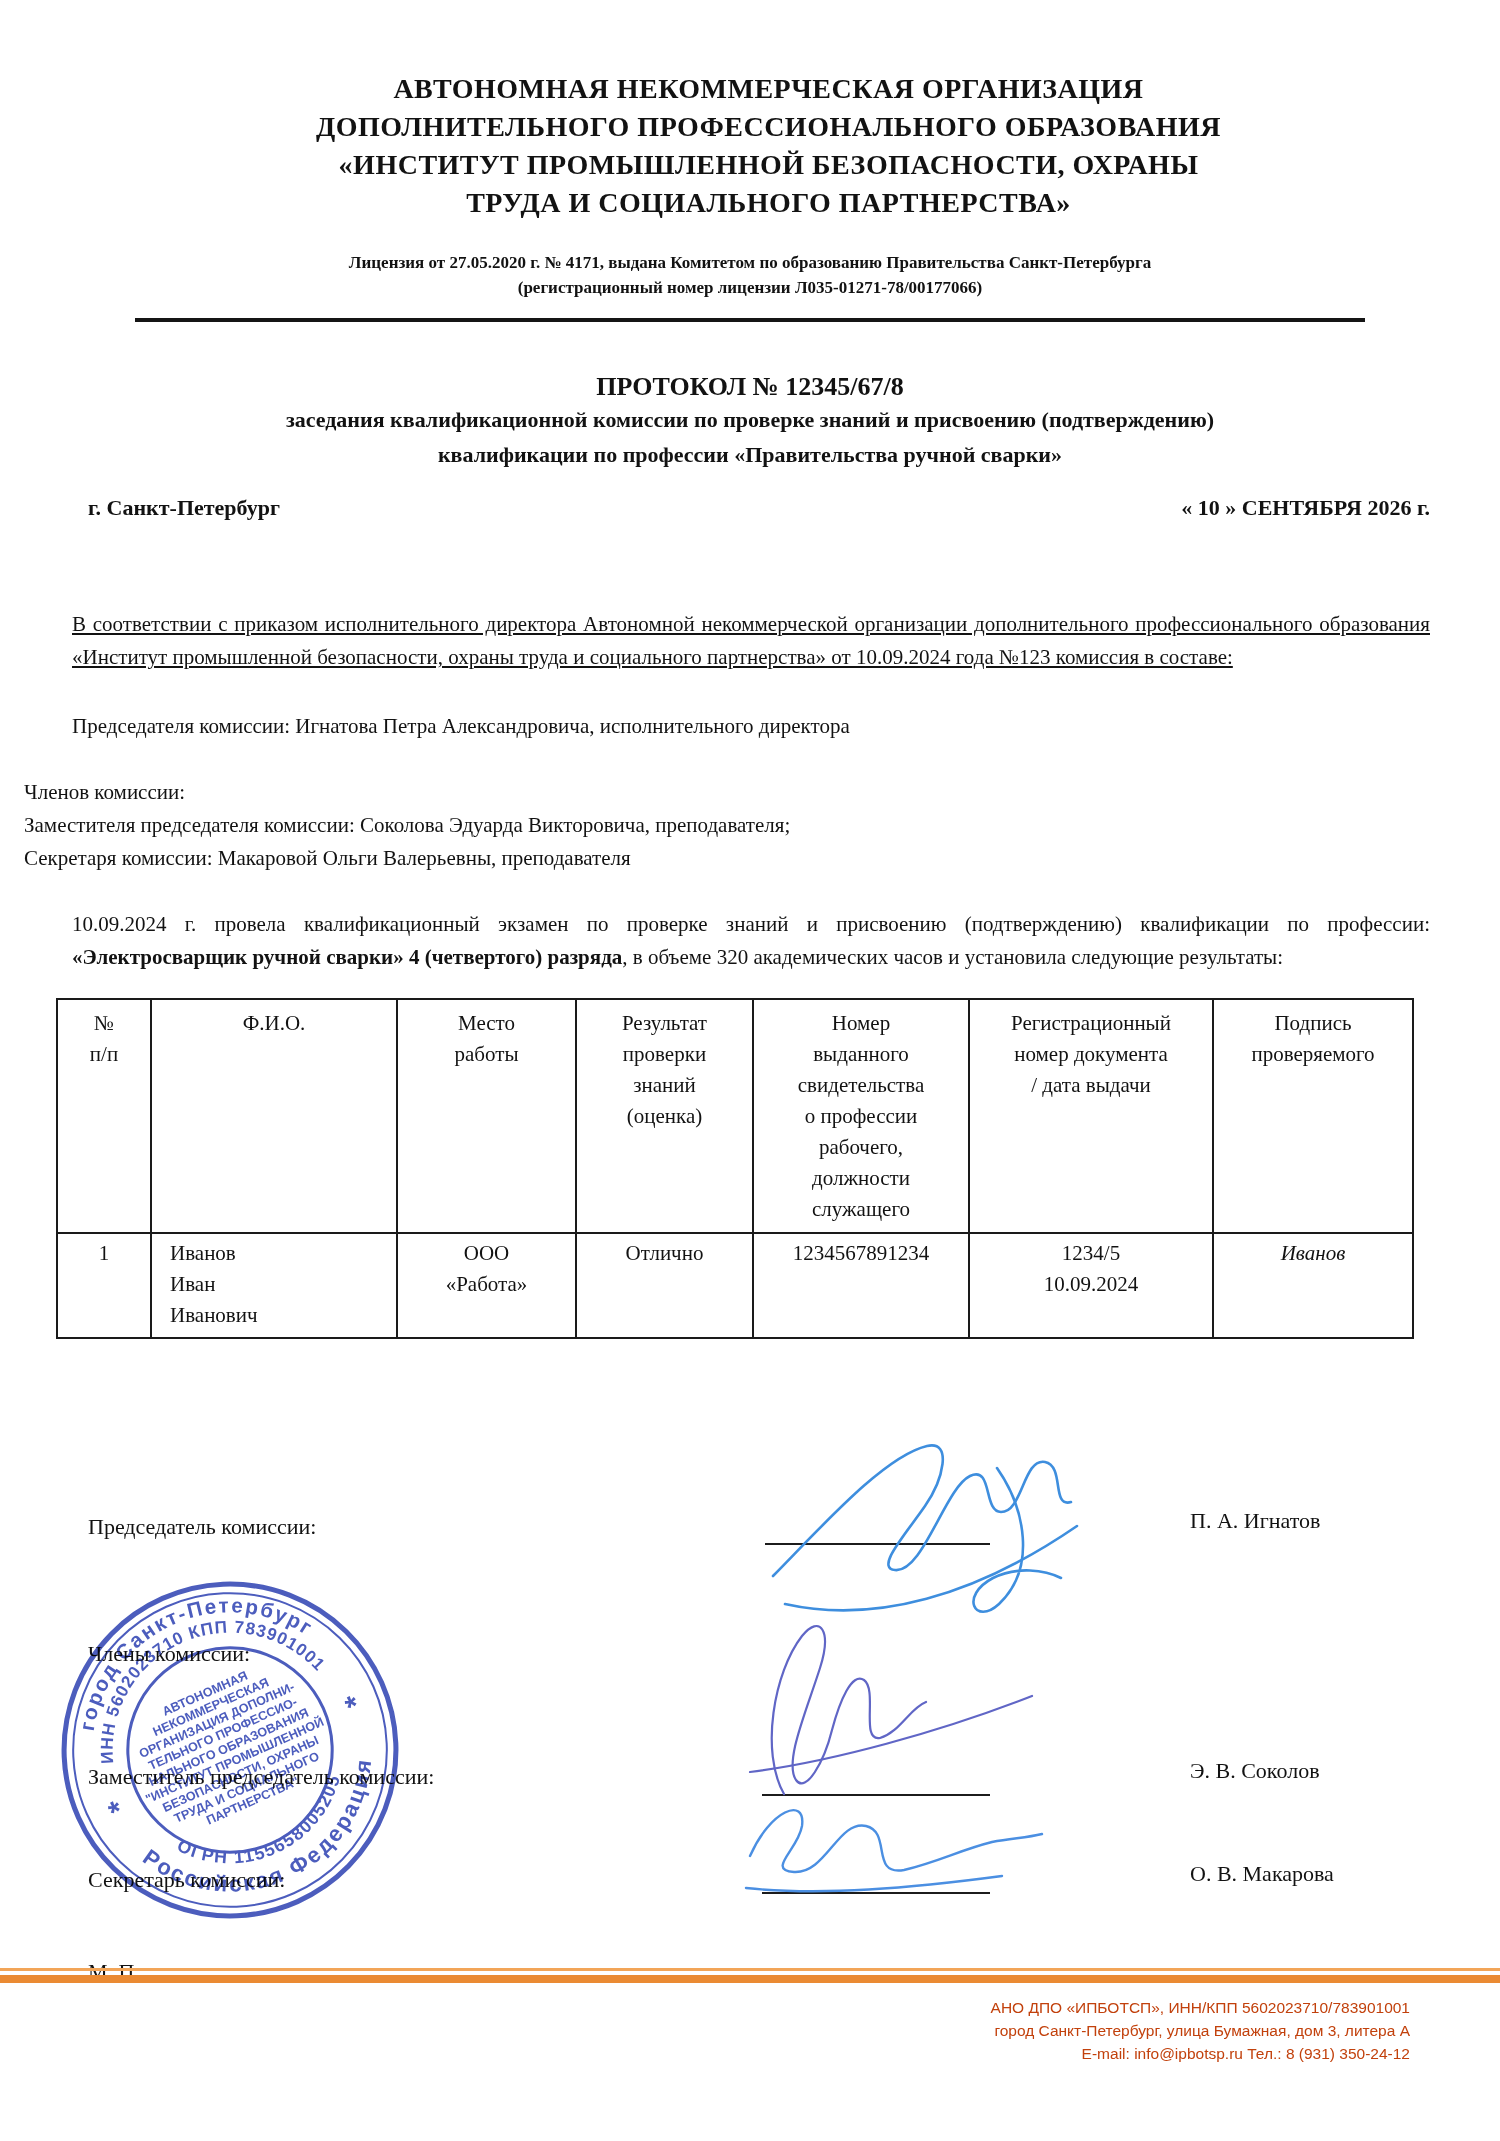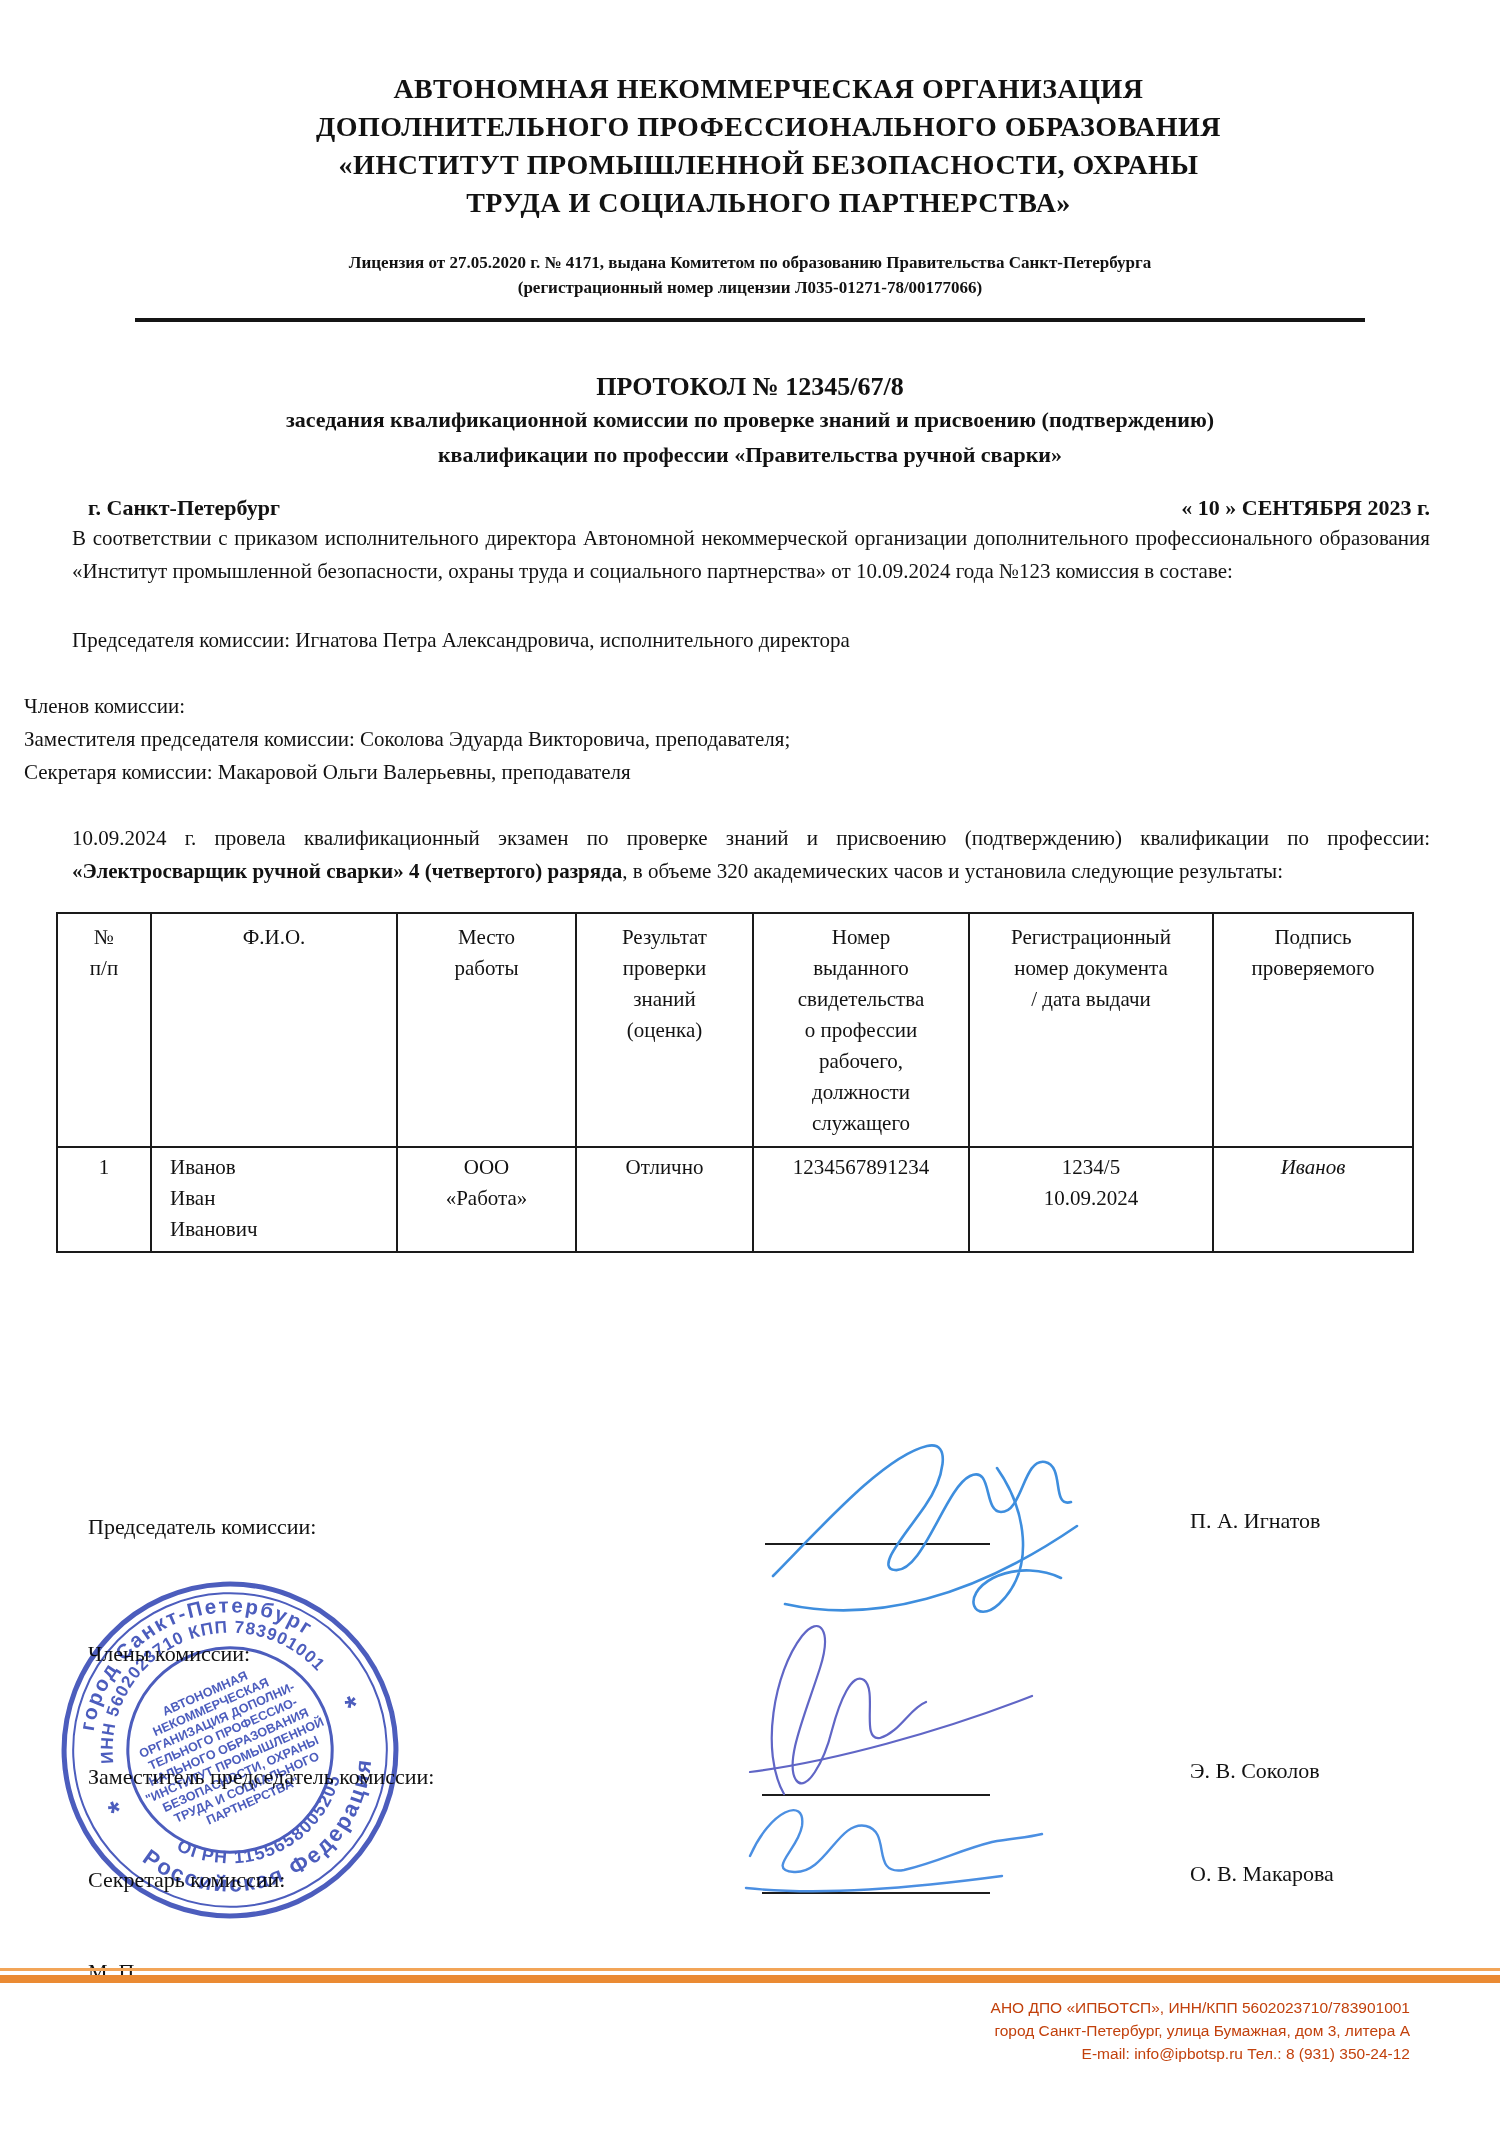--- a/index.html
+++ b/index.html
@@ -14,21 +14,21 @@
   
   .org-name{padding-top:70px;text-align:center;font-weight:bold;font-size:28px;line-height:38px;letter-spacing:.5px;padding-left:37px;}
   .license{margin-top:28px;text-align:center;font-weight:bold;font-size:17px;line-height:25px;}
   .rule{margin:18px auto 0 auto;width:1230px;height:4px;background:#151515;}
   
   .protocol-title{margin-top:50px;text-align:center;font-weight:bold;font-size:26px;line-height:30px;}
   .protocol-subtitle{text-align:center;font-weight:bold;font-size:22px;line-height:35px;}
   .city-date{margin-top:22px;padding:0 70px 0 88px;display:flex;justify-content:space-between;font-weight:bold;font-size:22px;line-height:28px;}
   
   .para{padding:0 70px 0 72px;font-size:21px;line-height:33px;text-align:justify;}
-  .para-p1{}
+  .para-p1{margin-top:86px;text-decoration:underline;}
   .para-chairman{margin-top:36px;text-align:left;}
   .para-members{margin-top:33px;text-align:left;padding-left:24px;}
   .para-exam{margin-top:33px;}
   
   table.results{
     margin:24px 0 0 56px;border-collapse:collapse;table-layout:fixed;width:1356px;
     font-size:21px;
   }
   table.results th,table.results td{border:2px solid #1a1a1a;vertical-align:top;}
   table.results th{font-weight:normal;text-align:center;line-height:31px;padding:8px 4px 7px 4px;white-space:pre-line;}
@@ -77,21 +77,21 @@
     <div>(регистрационный номер лицензии Л035-01271-78/00177066)</div>
   </div>
   <div class="rule"></div>
 
   <div class="protocol-title">ПРОТОКОЛ № 12345/67/8</div>
   <div class="protocol-subtitle">заседания квалификационной комиссии по проверке знаний и присвоению (подтверждению)</div>
   <div class="protocol-subtitle">квалификации по профессии «Правительства ручной сварки»</div>
 
   <div class="city-date">
     <span>г. Санкт-Петербург</span>
-    <span>« 10 » СЕНТЯБРЯ 2023 г.</span>
+    <span>« 10 » СЕНТЯБРЯ 2026 г.</span>
   </div>
 
   <div class="para para-p1">В соответствии с приказом исполнительного директора Автономной некоммерческой организации дополнительного профессионального образования «Институт промышленной безопасности, охраны труда и социального партнерства» от 10.09.2024 года №123 комиссия в составе:</div>
 
   <div class="para para-chairman">Председателя комиссии: Игнатова Петра Александровича, исполнительного директора</div>
 
   <div class="para para-members">
     <div>Членов комиссии:</div>
     <div>Заместителя председателя комиссии: Соколова Эдуарда Викторовича, преподавателя;</div>
     <div>Секретаря комиссии: Макаровой Ольги Валерьевны, преподавателя</div>

